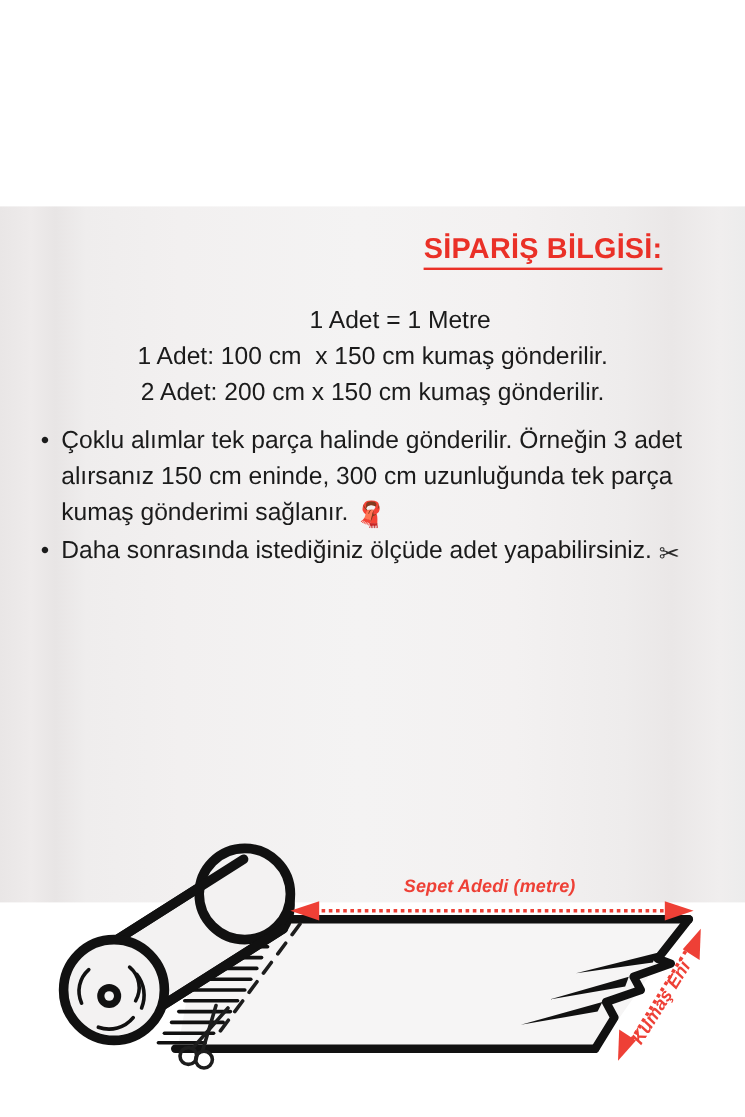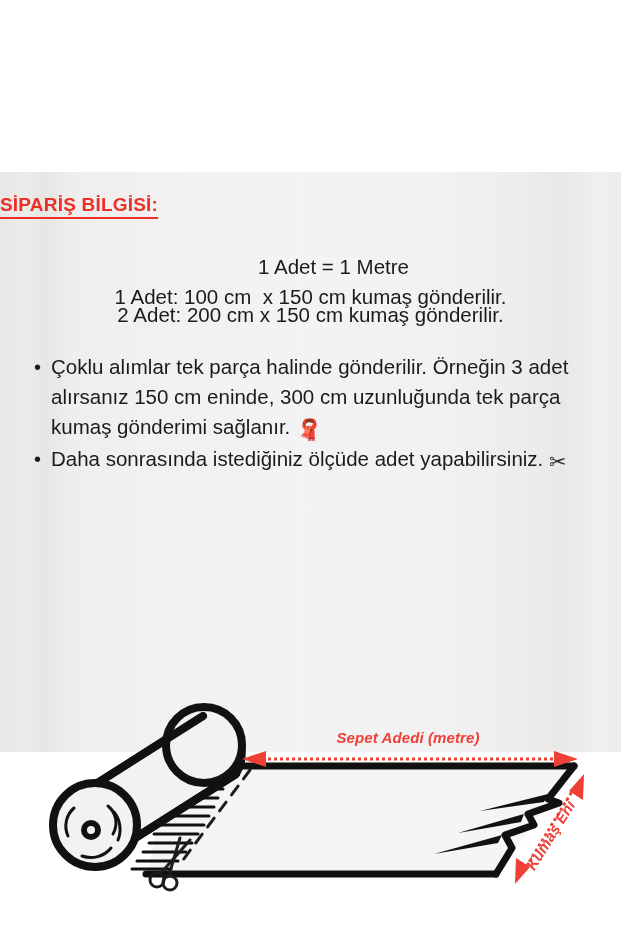--- a/index.html
+++ b/index.html
@@ -38,44 +38,44 @@
         #ececec 621px);
     box-sizing: border-box;
   }
 
   
   #order-info-title {
     position: absolute;
     left: 0;
     top: 22px;
     width: 552px;
-    text-align: left;
+    text-align: right;
     color: #ea3027;
-    font-size: 19px;
+    font-size: 24px;
     font-weight: bold;
     letter-spacing: 0.2px;
   }
   #order-info-title .ul {
     border-bottom: 2.5px solid #ea3027;
     padding-bottom: 2px;
   }
 
   
   .spec-line {
     position: absolute;
     left: 0;
     width: 621px;
     text-align: center;
     color: #1b1b1b;
     font-size: 20.5px;
     white-space: pre;
   }
   #spec-line-0 { top: 83px; margin-left: 23px; }
   #spec-line-1 { top: 113px; }
-  #spec-line-2 { top: 131px; }
+  #spec-line-2 { top: 143px; }
 
   
   #notes-list {
     position: absolute;
     left: 30px;
     top: 180px;
     width: 568px;
   }
   .note-item {
     position: relative;

